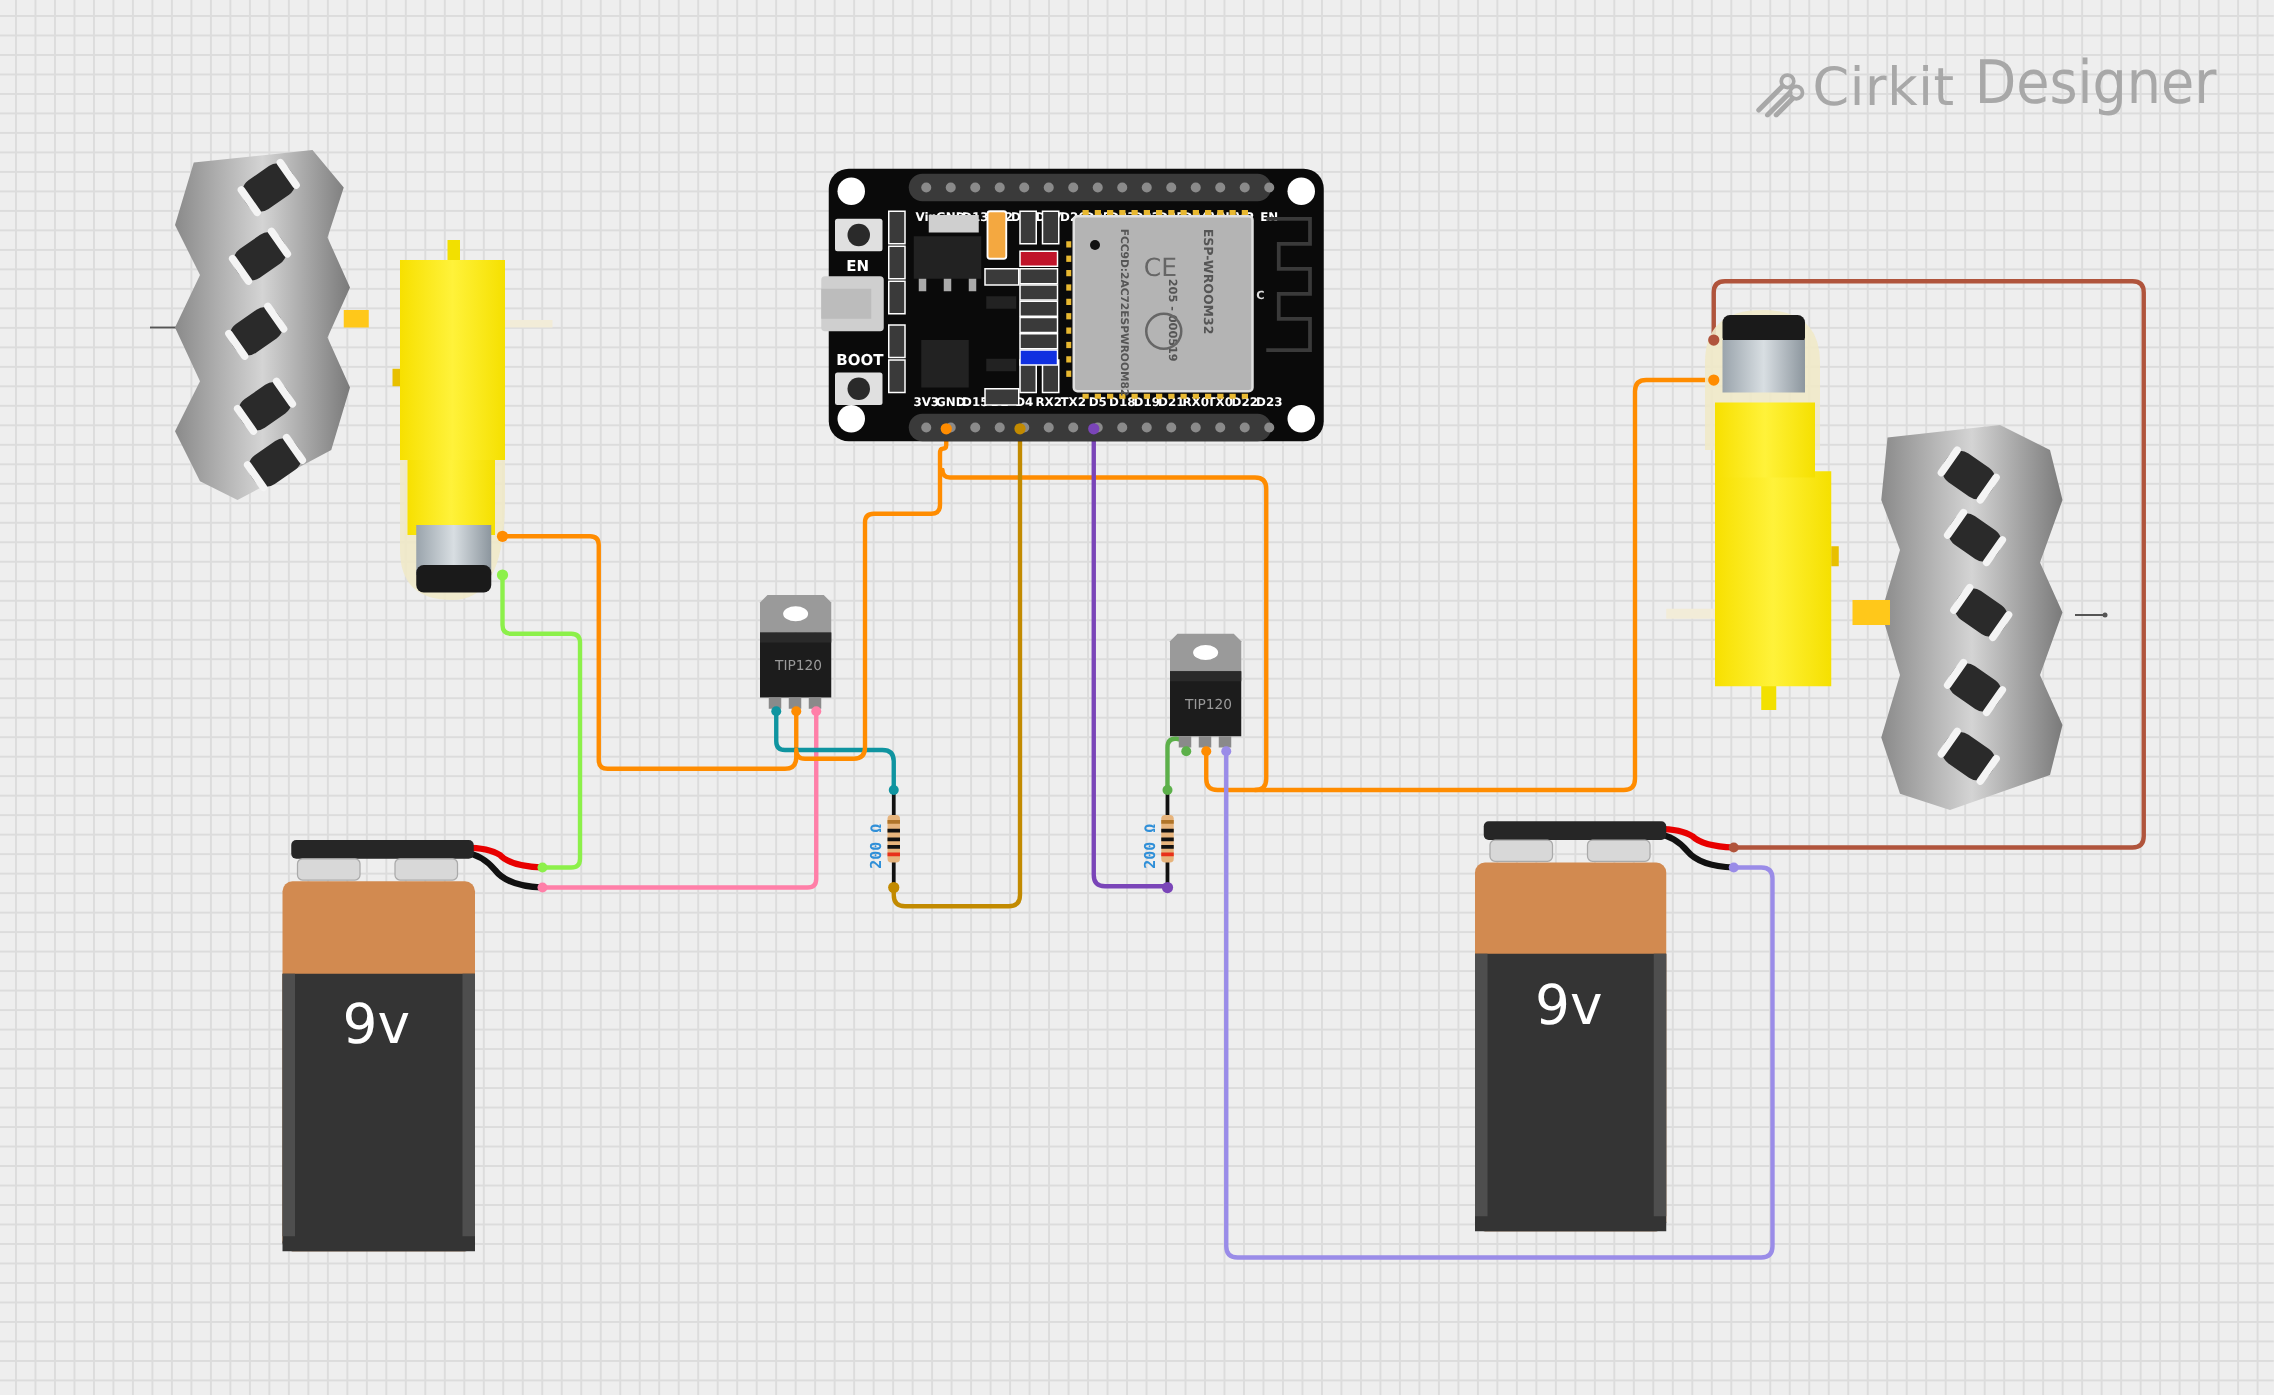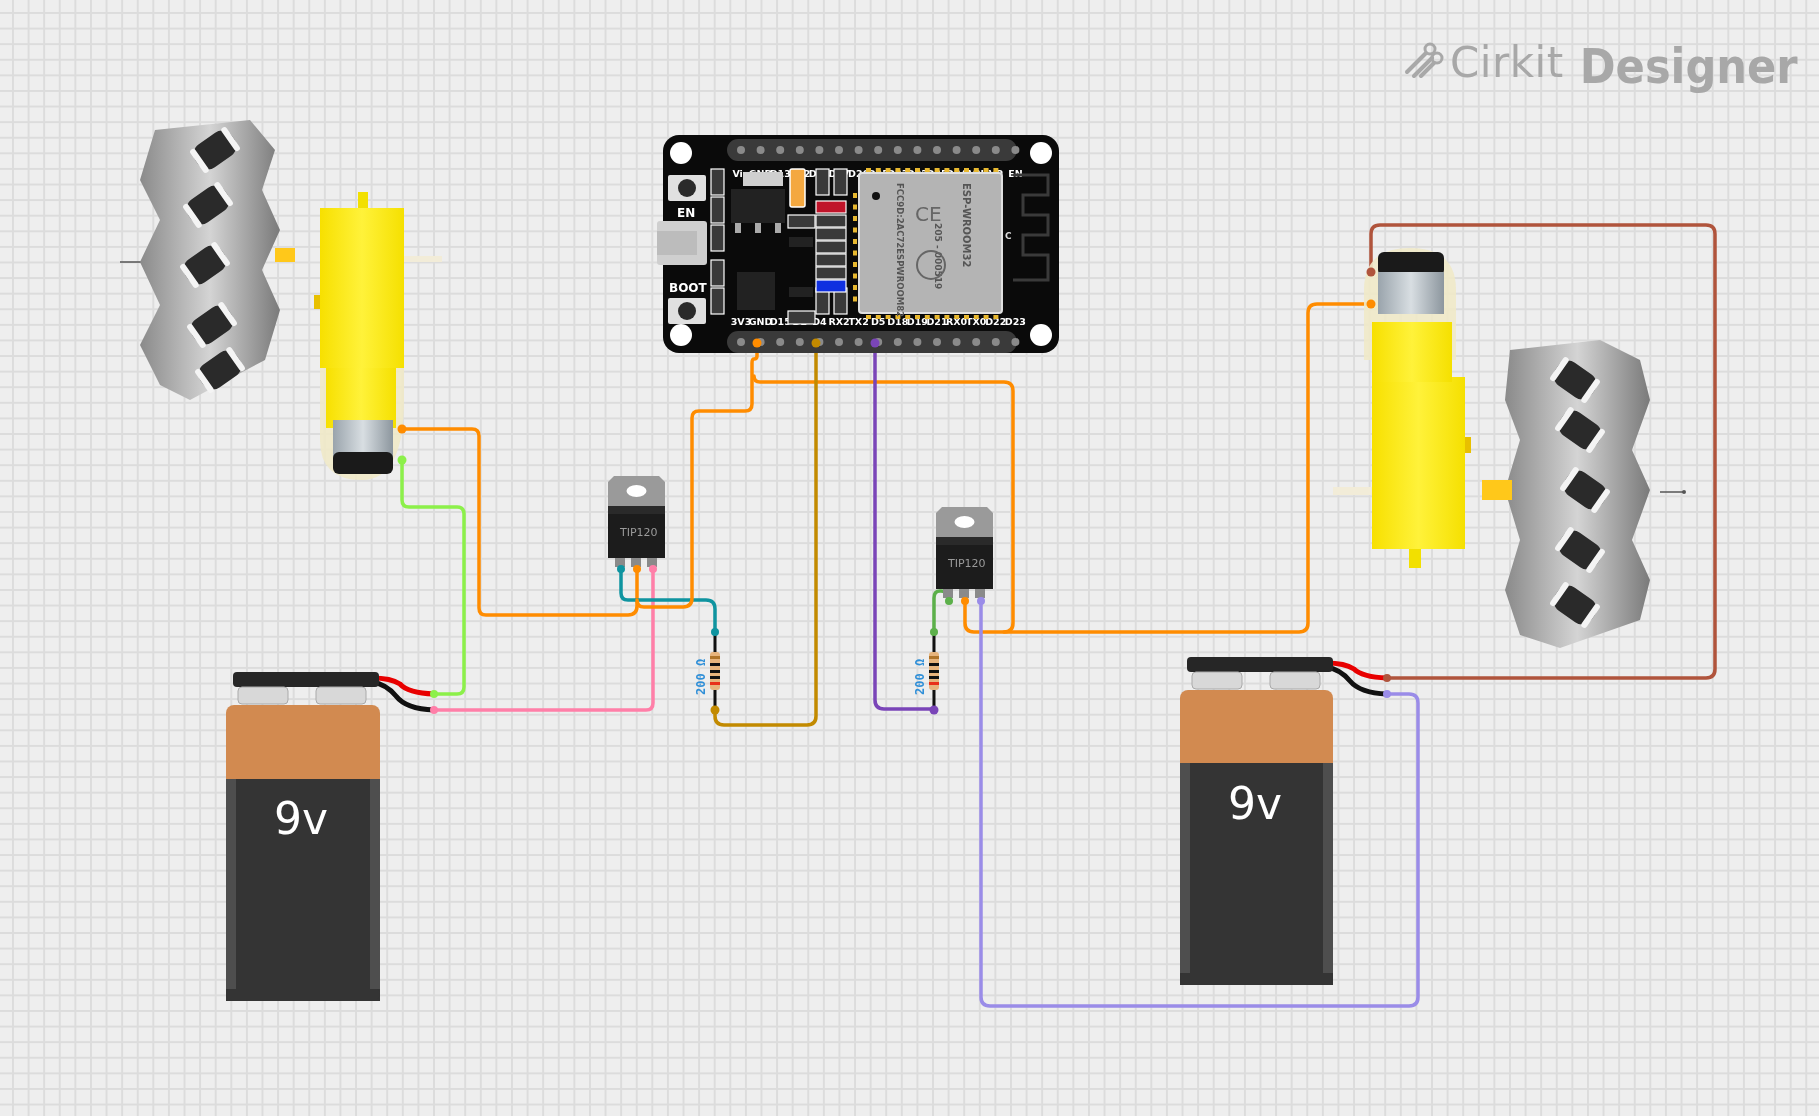--- a/index.html
+++ b/index.html
@@ -8,25 +8,25 @@
     background-color: #eeeeee;
     background-image:
       linear-gradient(to right, #dcdcdc 1.5px, transparent 1.5px),
       linear-gradient(to bottom, #dcdcdc 1.5px, transparent 1.5px);
     background-size: 15.6px 15.6px;
     background-position: 12px 12px;
     font-family: "DejaVu Sans", sans-serif;
   }
   #canvas { position: absolute; left: 0; top: 0; }
   .logo {
-    position: absolute; left: 1404px; top: 38px; display: flex; align-items: flex-start;
+    position: absolute; left: 1404px; top: 38px; display: flex; align-items: flex-end;
     color: #a8a8a8; font-family: "DejaVu Sans", sans-serif;
   }
   .logo .c1 { font-size: 42px; margin-left: 6px; letter-spacing: 0.5px; }
-  .logo .c2 { font-size: 48px; font-weight: bold; margin-left: 16px; font-family: "DejaVu Sans Condensed", "DejaVu Sans", sans-serif; }
+  .logo .c2 { font-size: 48px; font-weight: normal; margin-left: 16px; font-family: "DejaVu Sans Condensed", "DejaVu Sans", sans-serif; }
   .pin-label { font-family: "DejaVu Sans", sans-serif; font-weight: bold; font-size: 9.5px; fill: #ffffff; }
   .btn-label { font-family: "DejaVu Sans", sans-serif; font-weight: bold; font-size: 12px; fill: #ffffff; }
   .tip-label { font-family: "DejaVu Sans", sans-serif; font-size: 11px; fill: #9a9a9a; }
   .res-label { font-family: "DejaVu Sans Mono", monospace; font-weight: bold; font-size: 12px; fill: #2f8fd8; }
   .batt-label { font-family: "DejaVu Sans", sans-serif; font-size: 44px; fill: #ffffff; }
   .mod-text { font-family: "DejaVu Sans", sans-serif; font-weight: bold; font-size: 10px; fill: #555; }
   .wire { fill: none; stroke-width: 3.5; stroke-linejoin: round; stroke-linecap: round; }
 </style>
 </head>
 <body>

